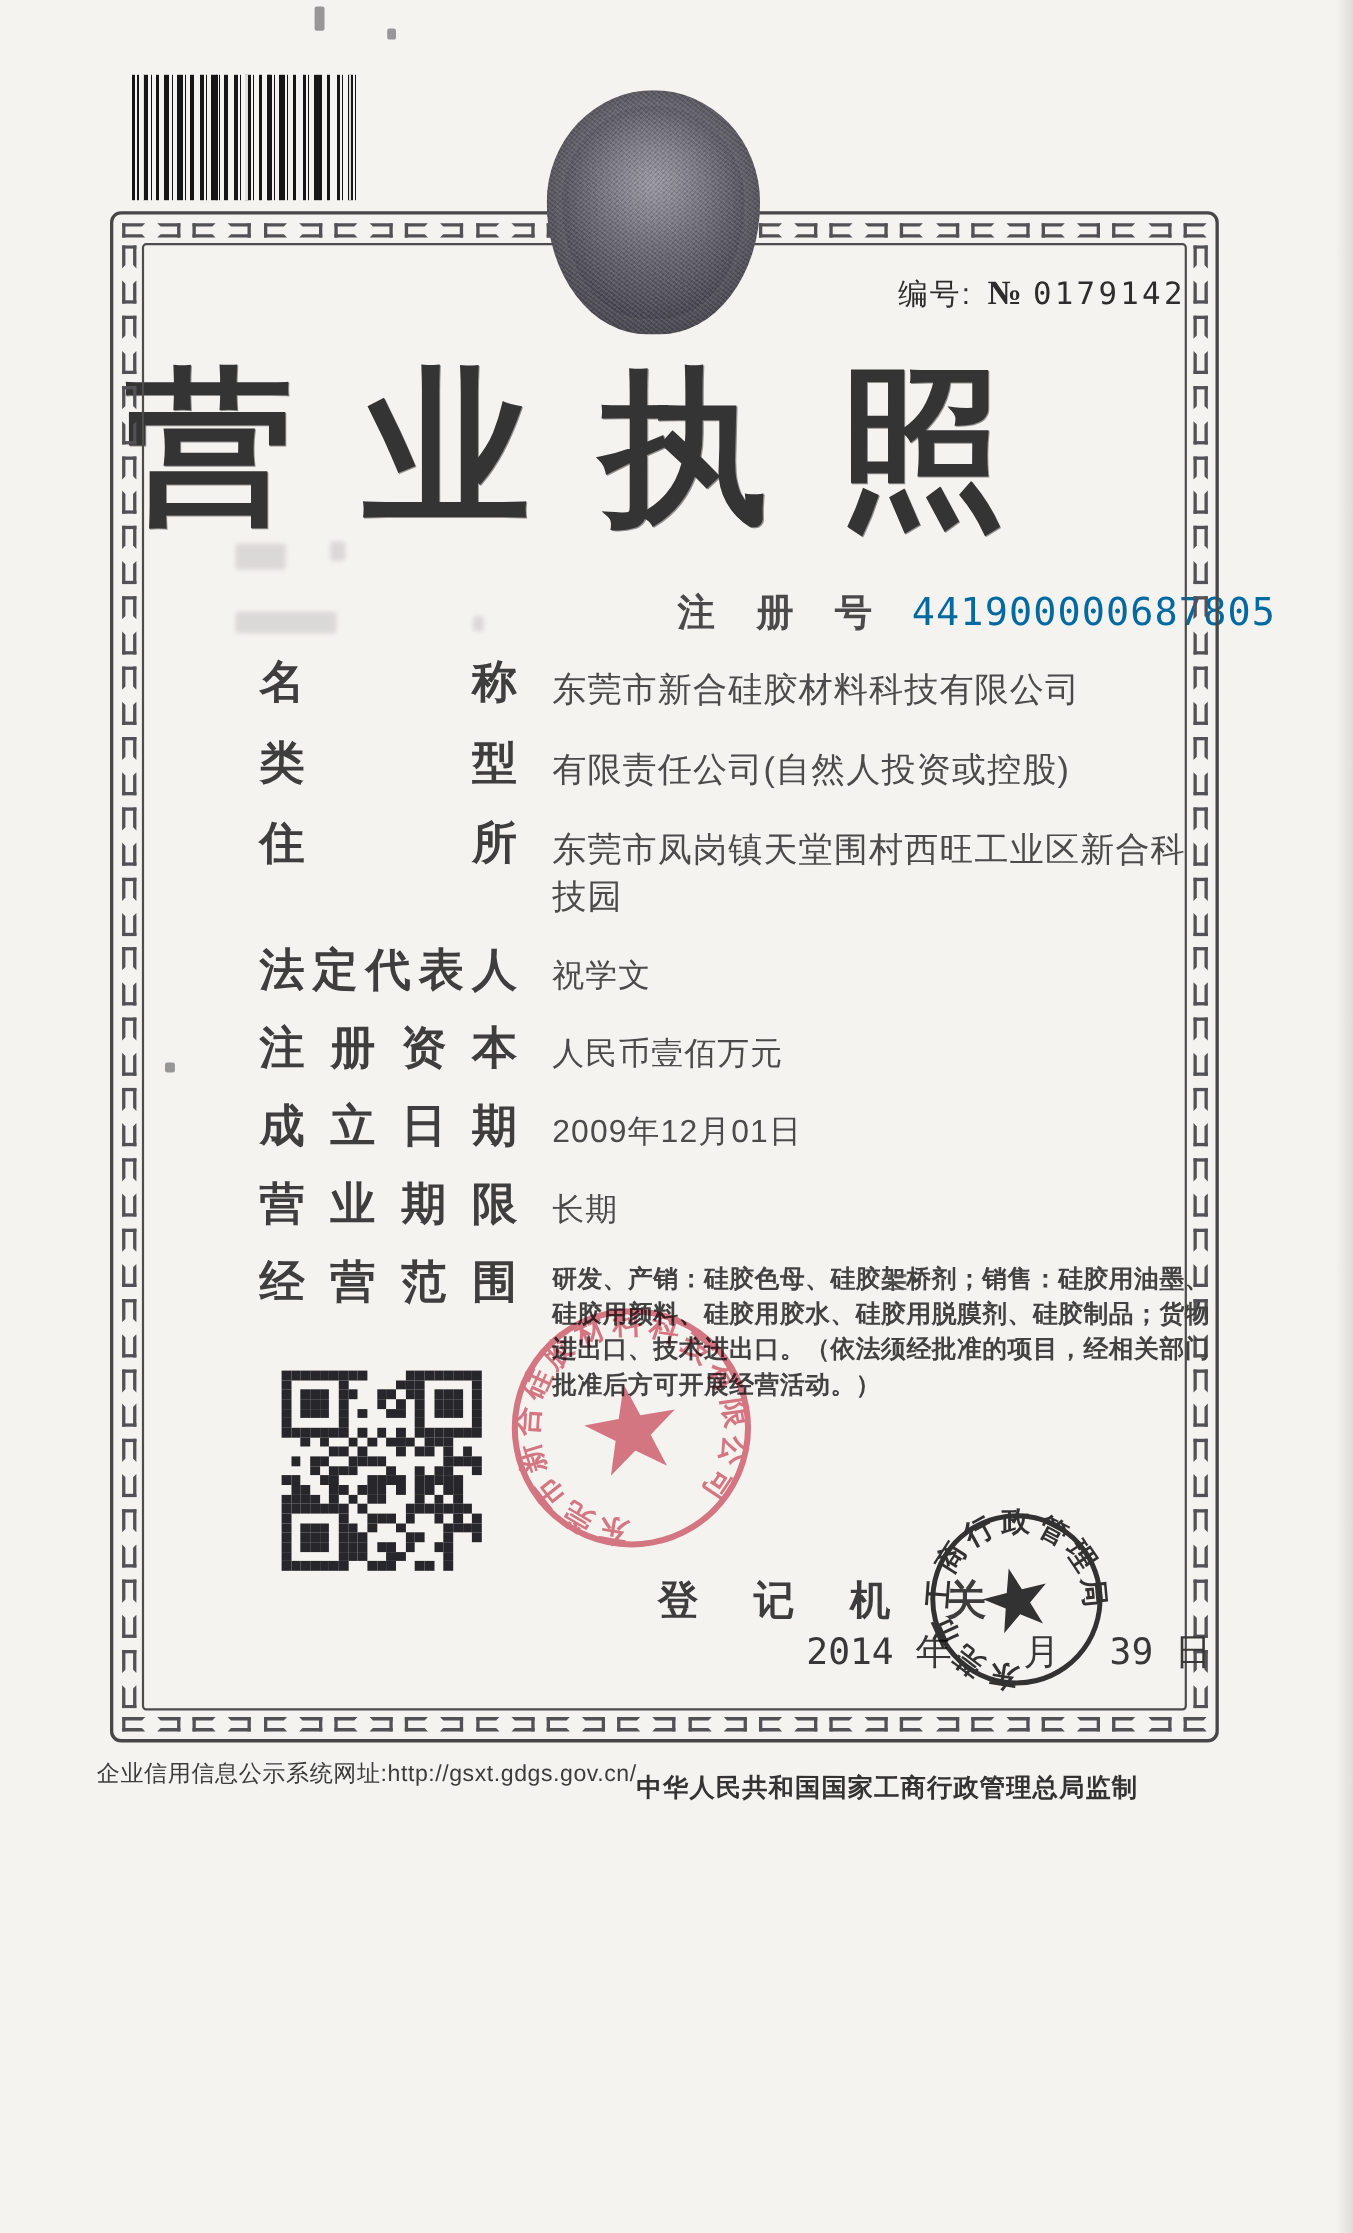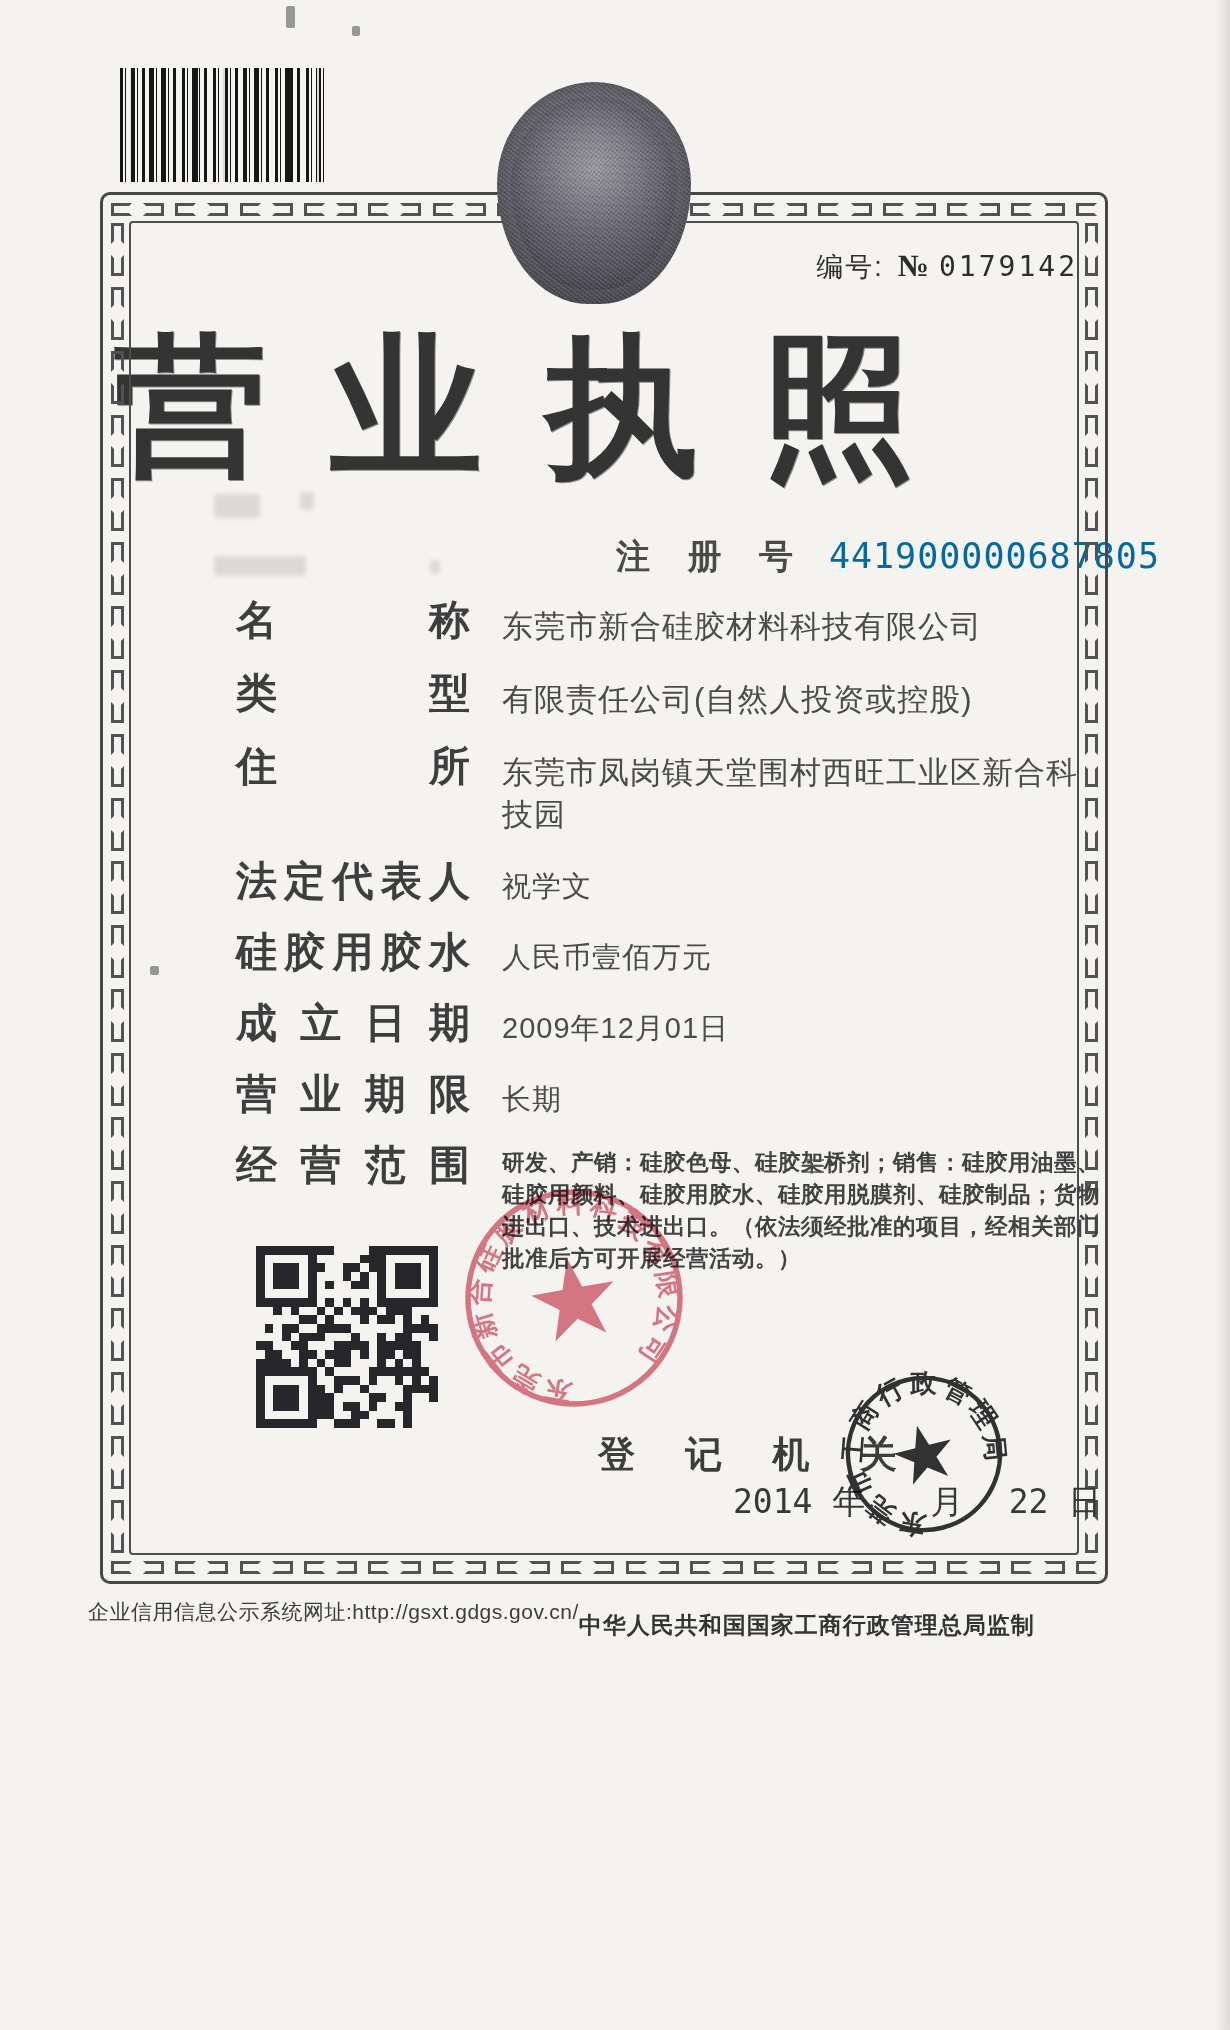--- a/index.html
+++ b/index.html
@@ -294,21 +294,21 @@
   </div>
   <div class="row">
     <div class="lbl">住所</div>
     <div class="val">东莞市凤岗镇天堂围村西旺工业区新合科技园</div>
   </div>
   <div class="row">
     <div class="lbl">法定代表人</div>
     <div class="val">祝学文</div>
   </div>
   <div class="row">
-    <div class="lbl">硅胶用胶水</div>
+    <div class="lbl">注册资本</div>
     <div class="val">人民币壹佰万元</div>
   </div>
   <div class="row">
     <div class="lbl">成立日期</div>
     <div class="val">2009年12月01日</div>
   </div>
   <div class="row">
     <div class="lbl">营业期限</div>
     <div class="val">长期</div>
   </div>
@@ -776,21 +776,21 @@
   <polygon points="116,76 126,106.2 157.8,106.4 132.2,125.3 141.9,155.6 116,137 90.1,155.6 99.8,125.3 74.2,106.4 106,106.2" fill="#d4556a"></polygon>
   <text font-size="27" fill="#d4556a">
     <textPath href="#arc-red" startOffset="16" textLength="468" lengthAdjust="spacing">东莞市新合硅胶材料科技有限公司</textPath>
   </text>
 </svg>
 
 <div class="registrar">登 记 机 关</div>
 <div class="issue-date">
   <span class="y">2014 年</span>
   <span class="m">月</span>
-  <span class="d">22 日</span>
+  <span class="d">39 日</span>
 </div>
 
 <svg class="seal black" viewBox="0 0 172 172">
   <defs>
       <path id="arc-blk" d="M86 148 A62 62 0 1 1 86.05 148" fill="none"></path>
     </defs>
   <circle cx="86" cy="86" r="76" fill="none" stroke-width="4.5" stroke="#1d1d1f"></circle>
   <polygon points="86,57 93.1,78.3 115.5,78.4 97.4,91.7 104.2,113.1 86,100 67.8,113.1 74.6,91.7 56.5,78.4 78.9,78.3" fill="#1d1d1f"></polygon>
   <text font-size="26" fill="#1d1d1f">
     <textPath href="#arc-blk" startOffset="12" textLength="302" lengthAdjust="spacing">东莞市工商行政管理局</textPath>

